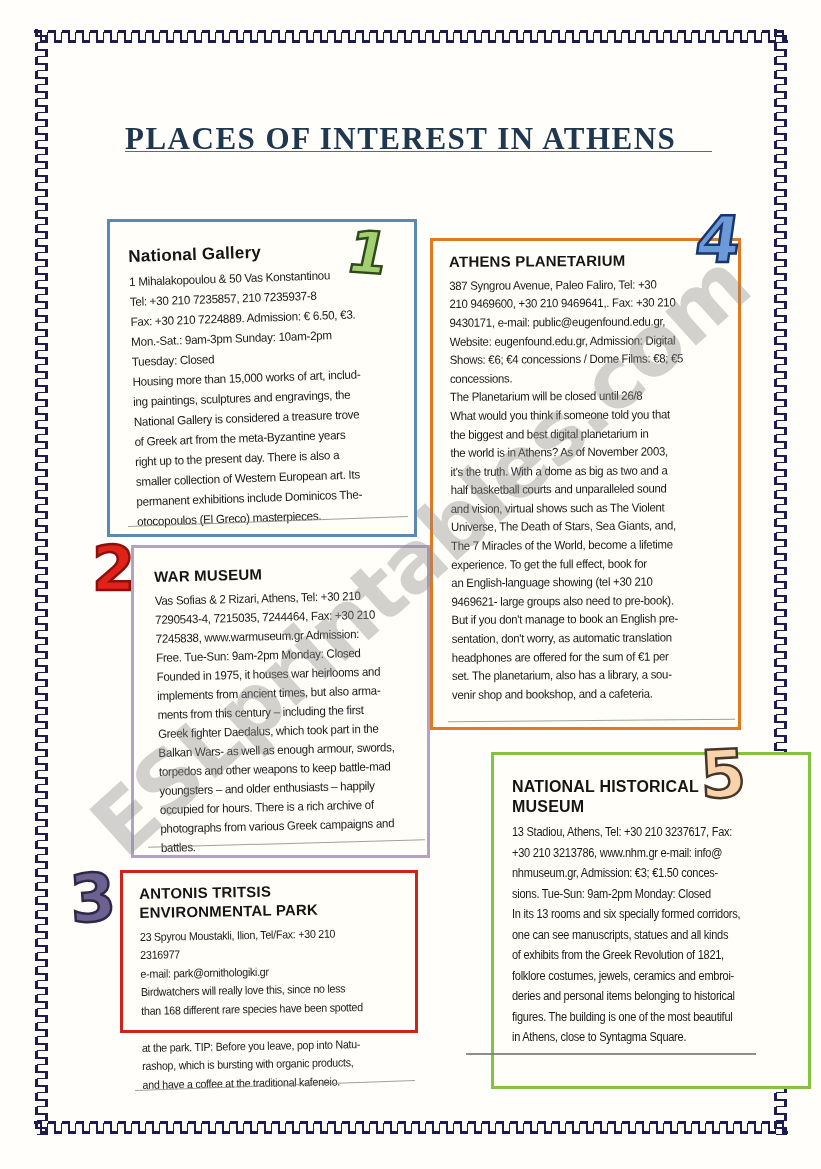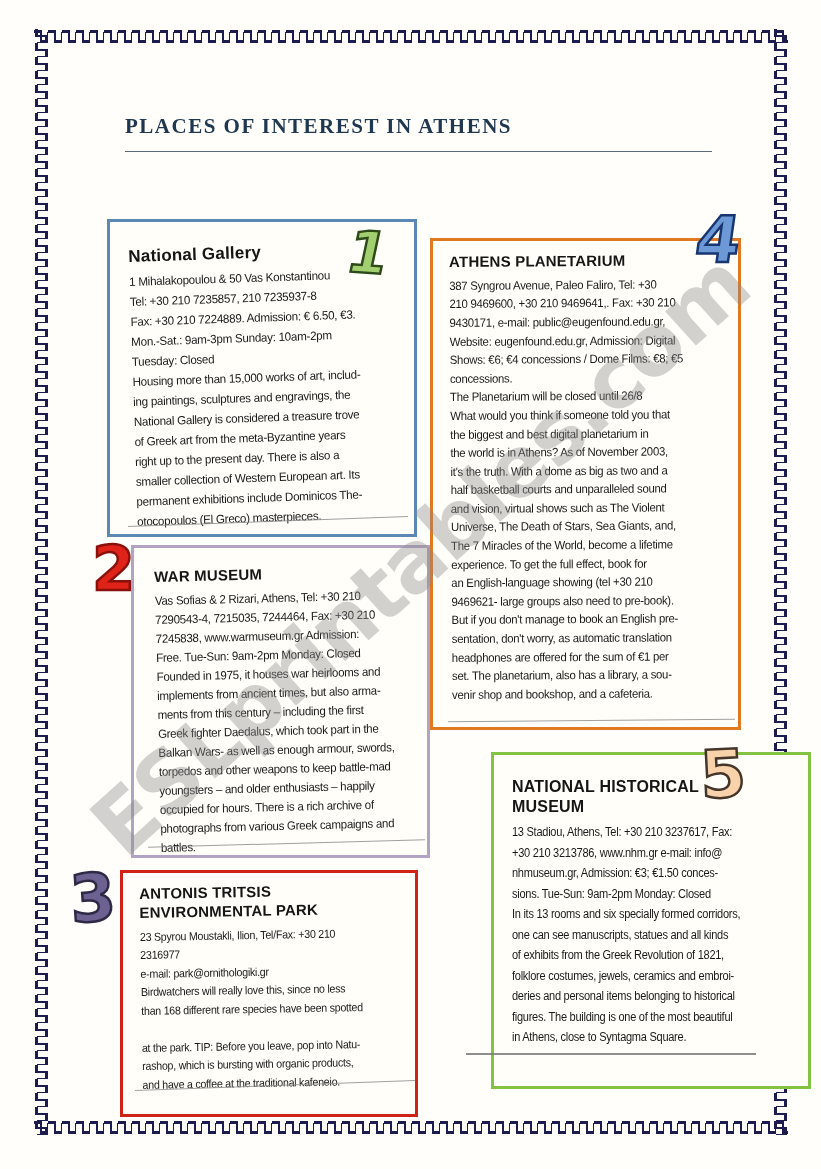--- a/index.html
+++ b/index.html
@@ -5,21 +5,21 @@
   html,body{margin:0;padding:0;}
   body{
     width:821px;height:1169px;position:relative;overflow:hidden;
     background:#fffefa;
     font-family:"Liberation Sans", sans-serif;
   }
   .frame-strip{position:absolute;z-index:1;}
   .page-title{
     position:absolute;left:125px;top:100px;width:600px;
     font-family:"Liberation Serif", serif;font-weight:bold;
-    font-size:21px;letter-spacing:1.5px;color:#20384f;z-index:2;
+    font-size:31px;letter-spacing:1.5px;color:#20384f;z-index:2;
   }
   .title-rule{
     position:absolute;left:125px;top:151px;width:587px;height:0;
     border-top:1.5px solid #5a6a78;z-index:2;
   }
   .place-card{
     position:absolute;background:#fffef9;border:3px solid #888;z-index:2;
     box-sizing:border-box;
   }
   .card-heading{
@@ -34,21 +34,21 @@
   
   .p1{left:107px;top:219px;width:310px;height:318px;padding:24px 14px 0 18px;}
   .p1 .tilt{transform:rotate(-1.9deg);}
   .p1 .card-heading{font-size:17px;}
   .p1 .card-body{line-height:20px;transform:scaleX(.97);}
   
   .p2{left:131px;top:545px;width:299px;height:313px;padding:20px 12px 0 20px;}
   .p2 .tilt{transform:rotate(-1.4deg);}
   .p2 .card-body{line-height:19px;transform:scaleX(.96);}
   
-  .p3{left:120px;top:870px;width:298px;height:247px;padding:12px 12px 0 16px;}
+  .p3{left:120px;top:870px;width:298px;height:163px;padding:12px 12px 0 16px;}
   .p3 .tilt{transform:rotate(-1deg);}
   .p3 .card-body{font-size:11.5px;line-height:18.5px;transform:scaleX(.93);}
   
   .p4{left:430px;top:238px;width:311px;height:492px;padding:12px 8px 0 16px;}
   .p4 .tilt{transform:rotate(-0.4deg);}
   .p4 .card-body{line-height:18.6px;transform:scaleX(.95);}
   
   .p5{left:450px;top:752px;width:320px;height:337px;padding:22px 12px 0 18px;}
   .p5 .card-heading{font-size:16px;}
   .p5 .card-body{line-height:20.5px;transform:scaleX(.92);}

